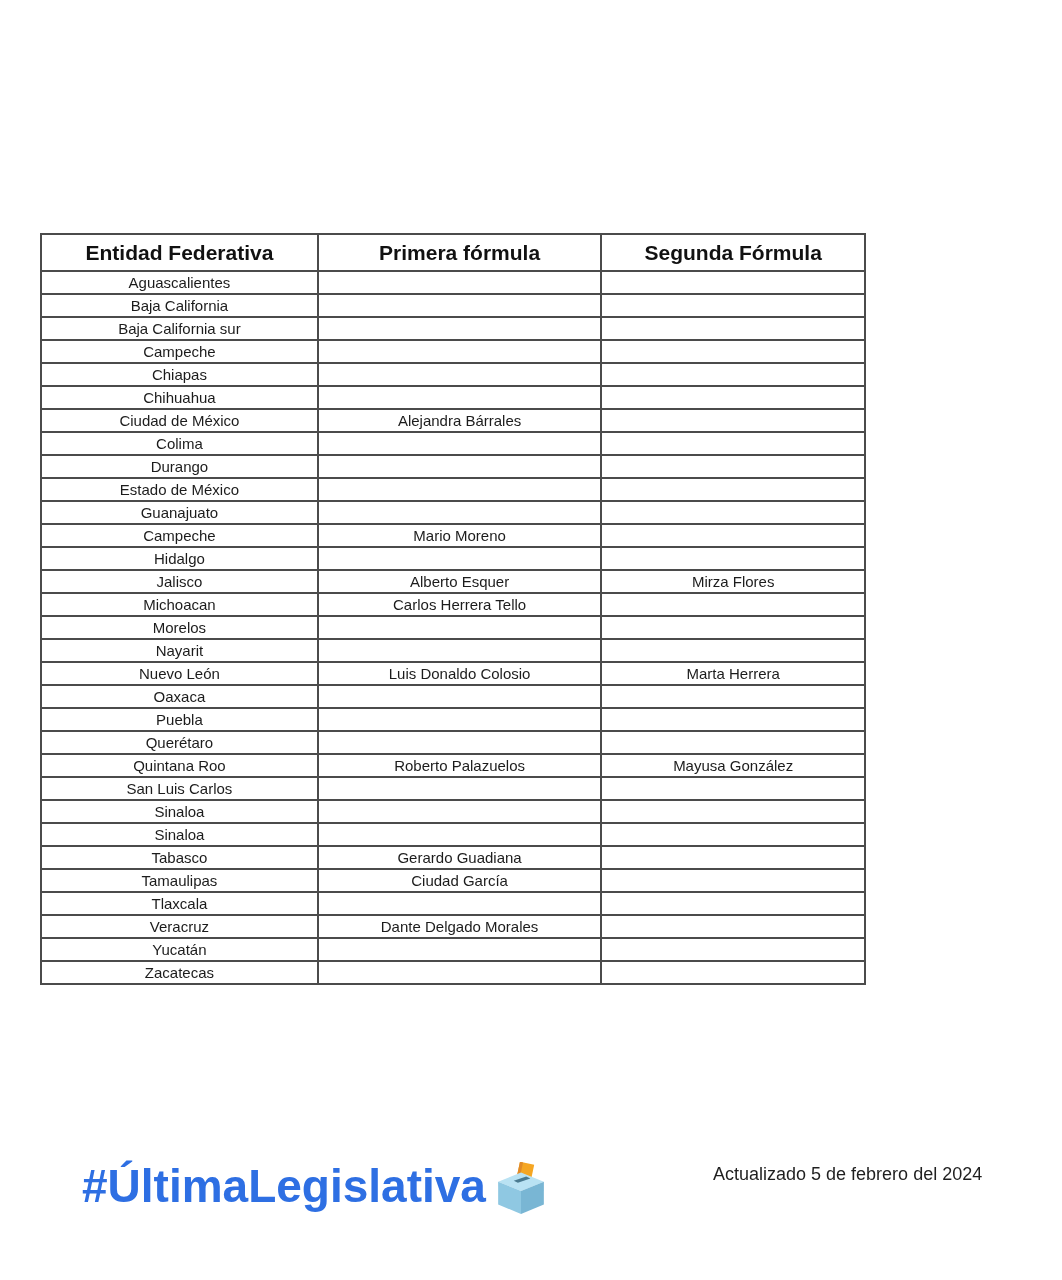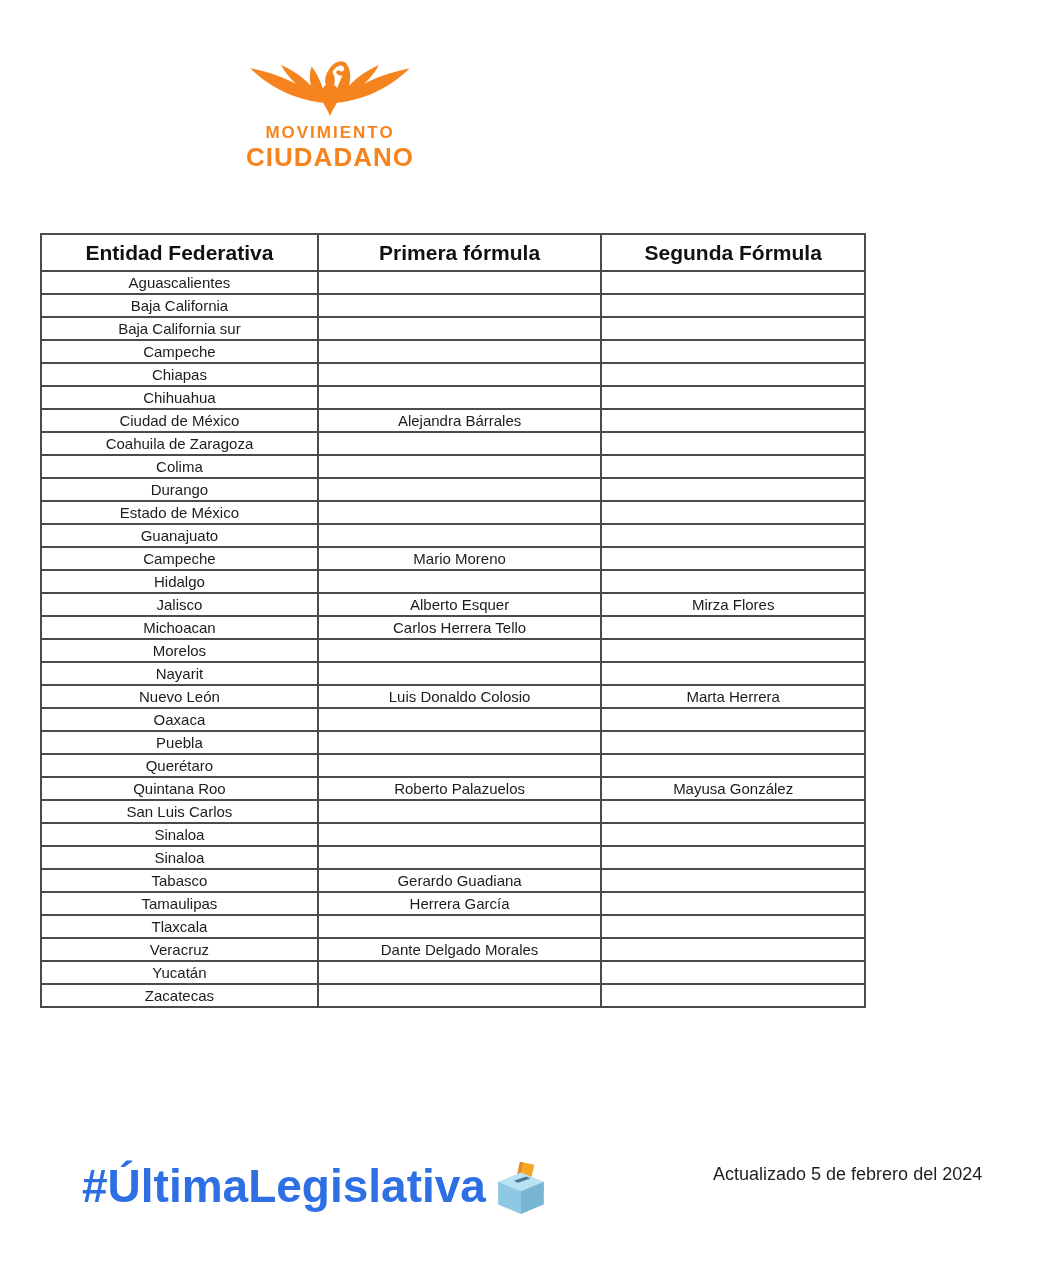--- a/index.html
+++ b/index.html
@@ -91,38 +91,20 @@
     top:1164px;
     font-size:18px;
     color:#1f1f1f;
   }
 </style>
 </head>
 <body>
 
 <div class="page">
 
-  <div class="logo">
-    <span>
-      <svg width="166" height="62" viewBox="0 0 200 74" aria-hidden="true">
-        <g fill="#F5841E">
-
-          <path d="M96 54 C70 52 34 42 4 12 C28 17 47 24 59 31 C51 23 45 16 41 8 C57 15 69 24 77 33 C75 25 75 17 78 10 C87 22 93 38 96 54 Z"></path>
-
-          <path d="M96 54 C70 52 34 42 4 12 C28 17 47 24 59 31 C51 23 45 16 41 8 C57 15 69 24 77 33 C75 25 75 17 78 10 C87 22 93 38 96 54 Z" transform="translate(200,0) scale(-1,1)"></path>
-
-          <path d="M100 12 C95 18 93 25 95 32 C90 36 88 42 90 49 C93 58 98 63 100 70 C102 63 107 58 110 49 C112 42 110 36 105 32 C107 25 105 18 100 12 Z"></path>
-        </g>
-
-        <path d="M101 15 C106 5 116 4 119 10 C122 16 115 21 110 17" fill="none" stroke="#F5841E" stroke-width="5" stroke-linecap="round"></path>
-      </svg>
-    </span>
-    <div class="logo-line1">MOVIMIENTO</div>
-    <div class="logo-line2">CIUDADANO</div>
-  </div>
 
   <table class="formulas">
     <colgroup>
         <col class="c1">
         <col class="c2">
         <col class="c3">
       </colgroup>
     <thead>
       <tr>
         <th>Entidad Federativa</th>
@@ -160,25 +142,20 @@
       <td>Chihuahua</td>
       <td></td>
       <td></td>
     </tr>
         <tr>
       <td>Ciudad de México</td>
       <td>Alejandra Bárrales</td>
       <td></td>
     </tr>
         <tr>
-      <td>Coahuila de Zaragoza</td>
-      <td></td>
-      <td></td>
-    </tr>
-        <tr>
       <td>Colima</td>
       <td></td>
       <td></td>
     </tr>
         <tr>
       <td>Durango</td>
       <td></td>
       <td></td>
     </tr>
         <tr>
@@ -261,21 +238,21 @@
       <td></td>
       <td></td>
     </tr>
         <tr>
       <td>Tabasco</td>
       <td>Gerardo Guadiana</td>
       <td></td>
     </tr>
         <tr>
       <td>Tamaulipas</td>
-      <td>Herrera García</td>
+      <td>Ciudad García</td>
       <td></td>
     </tr>
         <tr>
       <td>Tlaxcala</td>
       <td></td>
       <td></td>
     </tr>
         <tr>
       <td>Veracruz</td>
       <td>Dante Delgado Morales</td>

